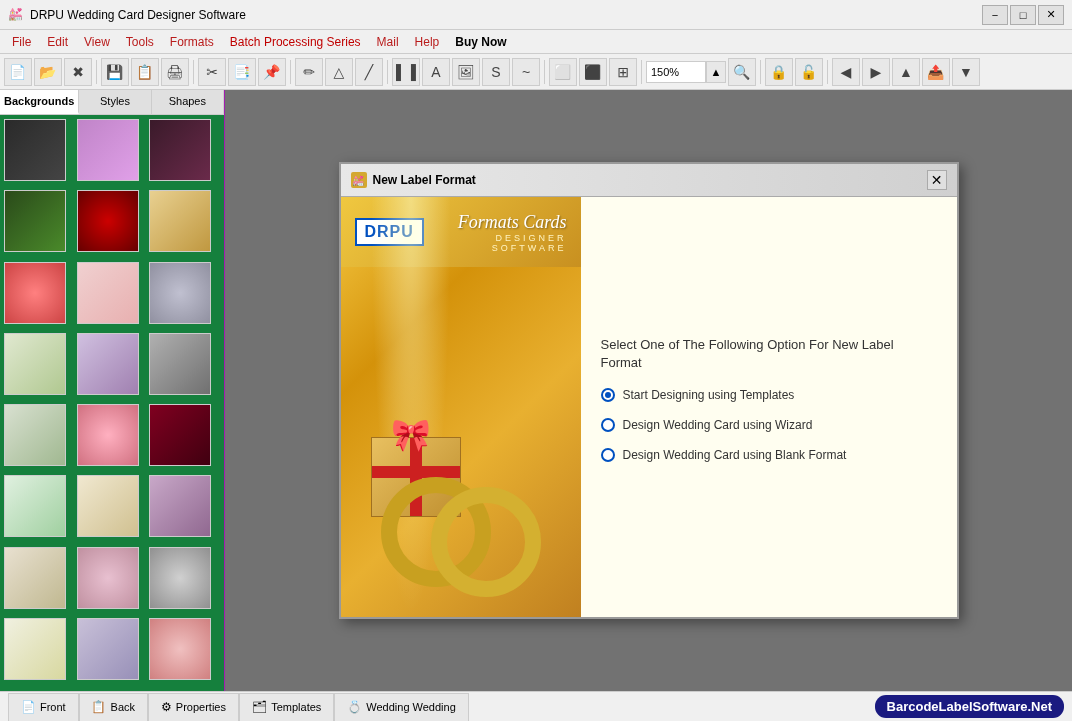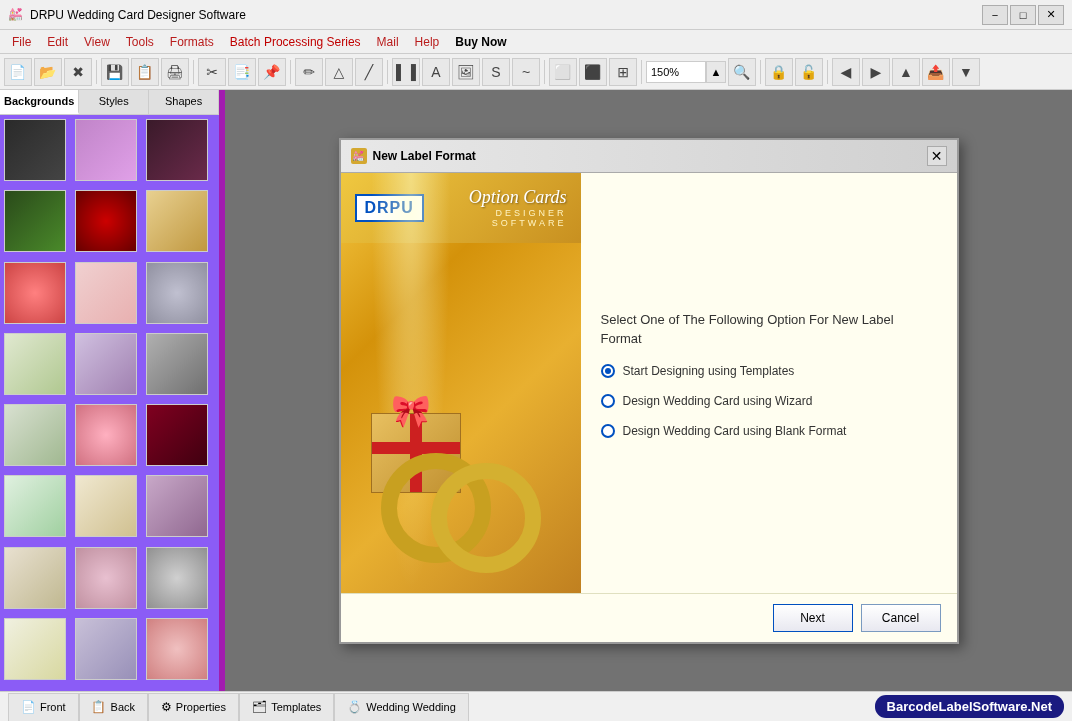--- a/index.html
+++ b/index.html
@@ -71,22 +71,22 @@
 
     
     .main-layout {
       display: flex;
       height: calc(721px - 30px - 24px - 36px - 30px);
     }
 
     
     .left-panel {
       width: 225px;
-      background: #8b5cf6;
-      border-right: 6px solid #a21caf;
+      background: #15803d;
+      border-right: 1px solid #a21caf;
       display: flex;
       flex-direction: column;
     }
     .panel-tabs {
       display: flex;
       border-bottom: 1px solid #ccc;
     }
     .panel-tab {
       flex: 1;
       padding: 5px 4px;
@@ -414,21 +414,21 @@
           <button class="dialog-close">✕</button>
         </div>
 
         <div class="dialog-body">
 
           <div class="dialog-image">
 
             <div style="position:absolute;top:0;left:0;right:0;height:70px;background:linear-gradient(135deg,#f0c840,#c89020);display:flex;align-items:center;justify-content:space-between;padding:8px 14px;">
               <div style="background:#fff;border:2px solid #0050c0;padding:3px 8px;font-size:16px;font-weight:bold;color:#0050c0;letter-spacing:1px;">DRPU</div>
               <div style="text-align:right;">
-                <div style="font-size:18px;font-family:Georgia,serif;color:#fff;font-style:italic;text-shadow:1px 1px 2px rgba(0,0,0,0.4);">Option Cards</div>
+                <div style="font-size:18px;font-family:Georgia,serif;color:#fff;font-style:italic;text-shadow:1px 1px 2px rgba(0,0,0,0.4);">Formats Cards</div>
                 <div style="font-size:9px;letter-spacing:3px;color:#fff3c0;">DESIGNER SOFTWARE</div>
               </div>
             </div>
 
             <div class="light-beam"></div>
 
             <div style="position:absolute;bottom:100px;left:30px;width:90px;height:80px;background:linear-gradient(135deg,#e8c060,#c09030);border:1px solid #a07020;">
               <div style="position:absolute;left:38px;top:0;width:12px;height:100%;background:#cc2020;"></div>
               <div style="position:absolute;top:28px;left:0;width:100%;height:12px;background:#cc2020;"></div>
               <div style="position:absolute;top:-22px;left:20px;font-size:32px;color:#cc2020;">🎀</div>
@@ -451,24 +451,20 @@
               <span class="radio-label">Design Wedding Card using Wizard</span>
             </div>
 
             <div class="radio-option">
               <div class="radio-circle"></div>
               <span class="radio-label">Design Wedding Card using Blank Format</span>
             </div>
           </div>
         </div>
 
-        <div class="dialog-footer">
-          <button class="dlg-btn primary">Next</button>
-          <button class="dlg-btn">Cancel</button>
-        </div>
       </div>
     </div>
   </div>
 </div>
 
 <div class="status-bar">
   <div class="status-tab">
     <span class="status-tab-icon">📄</span>
     <span>Front</span>
   </div>

